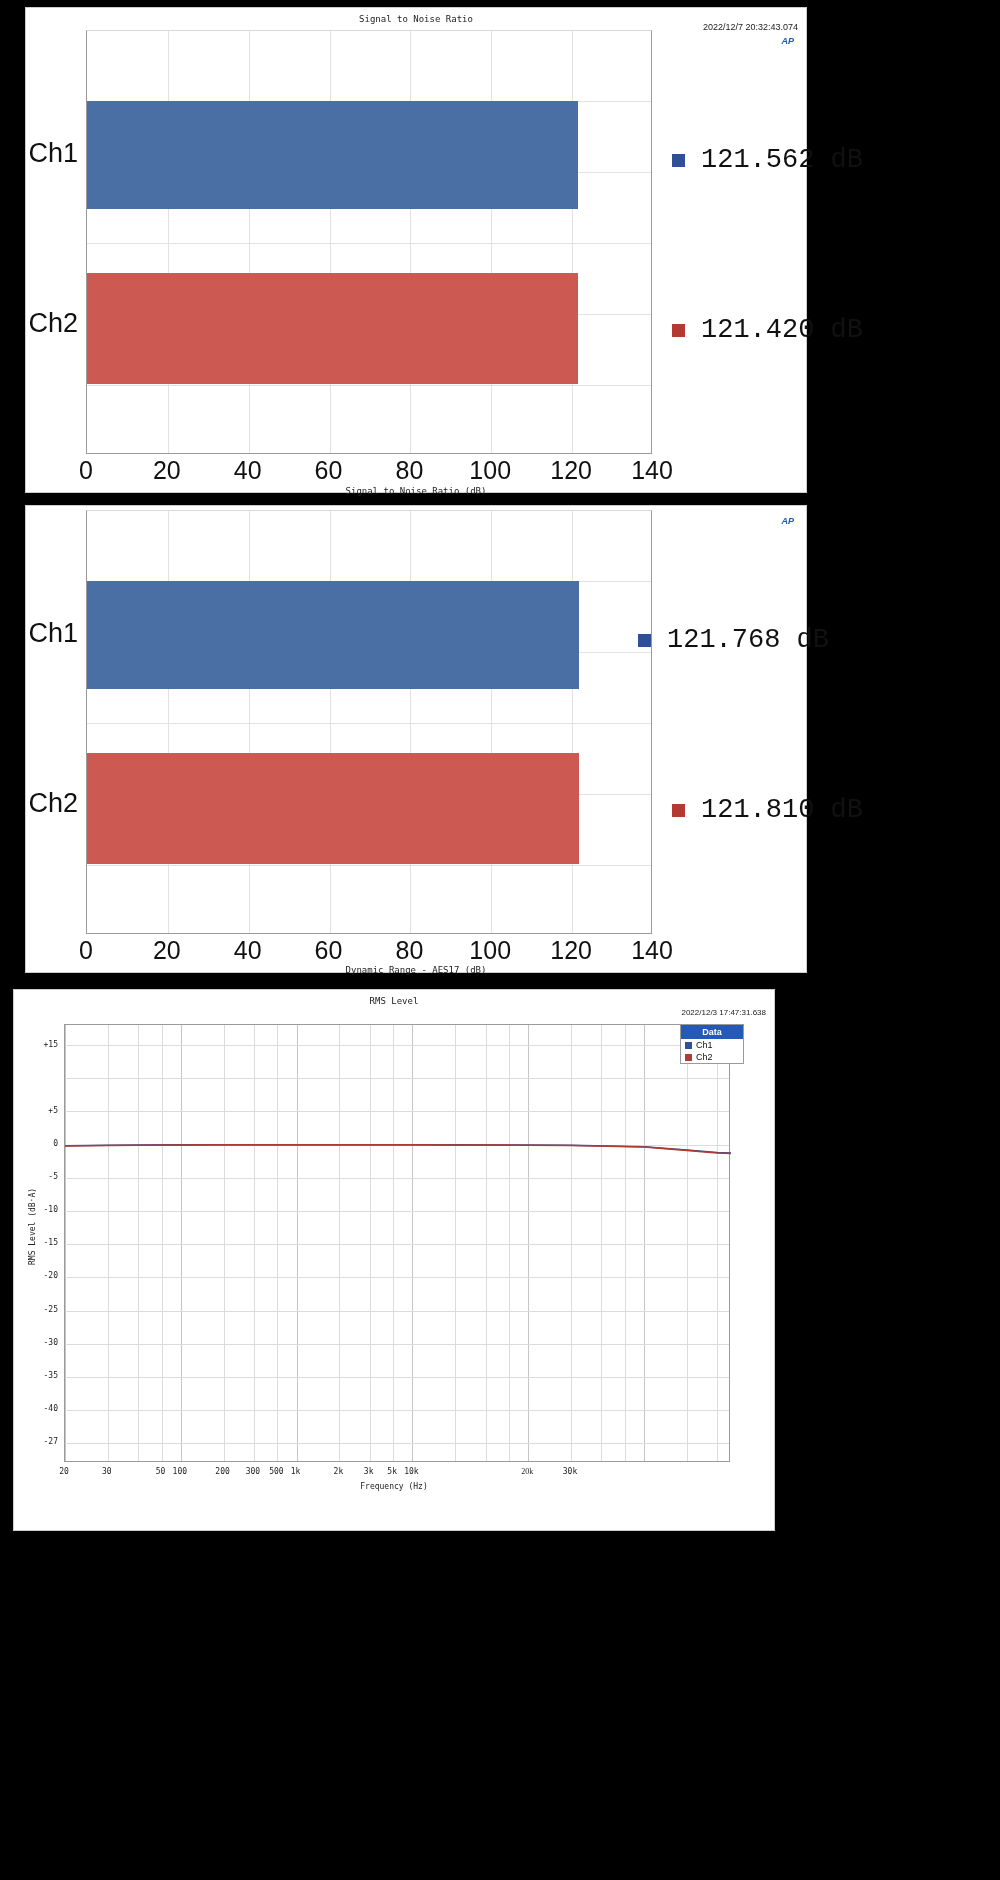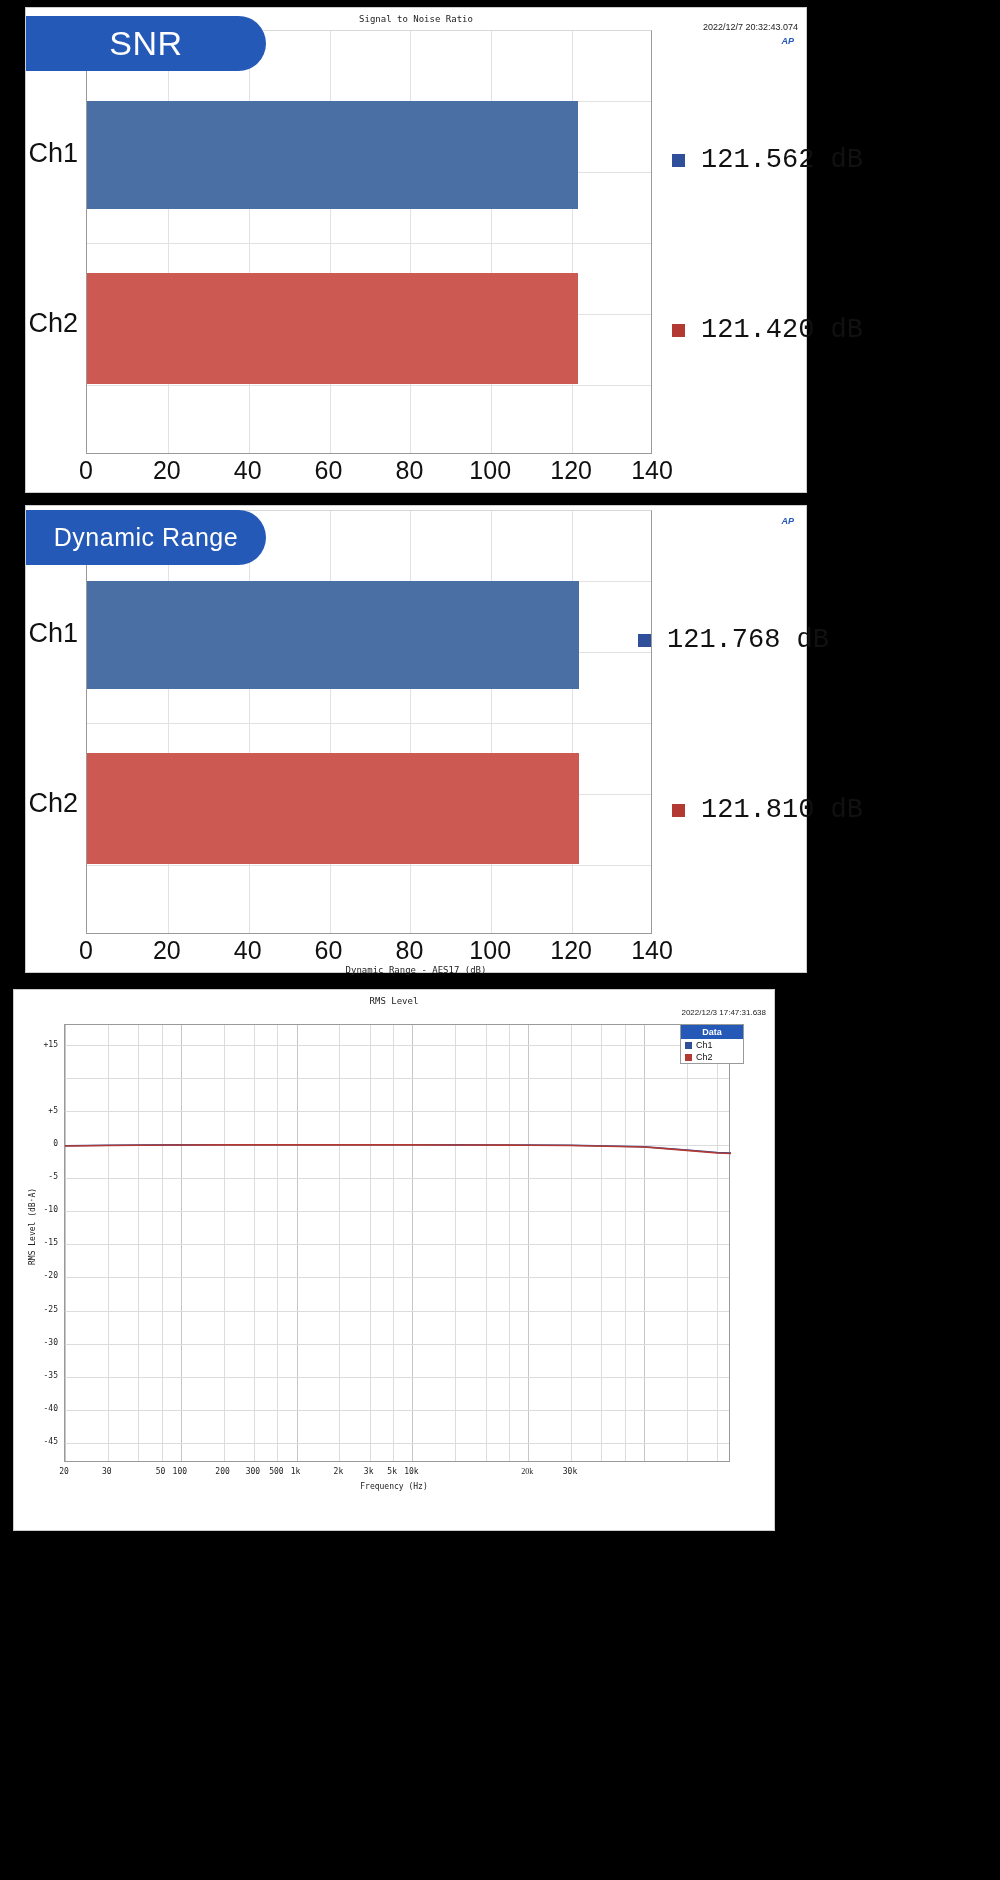--- a/index.html
+++ b/index.html
@@ -84,34 +84,32 @@
 
     <div class="xtick" style="left:20px;top:448px;">0</div>
     <div class="xtick" style="left:100.8px;top:448px;">20</div>
     <div class="xtick" style="left:181.7px;top:448px;">40</div>
     <div class="xtick" style="left:262.5px;top:448px;">60</div>
     <div class="xtick" style="left:343.4px;top:448px;">80</div>
     <div class="xtick" style="left:424.2px;top:448px;">100</div>
     <div class="xtick" style="left:505.1px;top:448px;">120</div>
     <div class="xtick" style="left:586px;top:448px;">140</div>
 
+    <div class="xaxis-title" style="top:478px;">Signal to Noise Ratio (dB)</div>
 
     <div class="value-row" style="left:646px;top:137px;">
       <span class="swatch ch1"></span>
       <span class="value-text">121.562 dB</span>
     </div>
     <div class="value-row" style="left:646px;top:307px;">
       <span class="swatch ch2"></span>
       <span class="value-text">121.420 dB</span>
     </div>
   </div>
 
-  <div class="badge" style="left:0px;top:8px;width:240px;height:55px;font-size:34px;">
-    <span>SNR</span>
-  </div>
 </div>
 
 <div class="panel" style="left:26px;top:506px;width:780px;height:466px;">
   <div class="panel-inner">
 
     <div class="ap-logo" style="right:12px;top:10px;">AP</div>
 
     <div class="grid-area" style="left:60px;top:4px;width:566px;height:424px;">
       <div class="vline" style="left:80.8px;"></div>
       <div class="vline" style="left:161.7px;"></div>
@@ -146,23 +144,20 @@
     <div class="value-row" style="left:612px;top:119px;justify-content:flex-end;">
       <span class="swatch ch1"></span>
       <span class="value-text">121.768 dB</span>
     </div>
     <div class="value-row" style="left:646px;top:289px;">
       <span class="swatch ch2"></span>
       <span class="value-text">121.810 dB</span>
     </div>
   </div>
 
-  <div class="badge" style="left:0px;top:4px;width:240px;height:55px;font-size:25px;">
-    <span>Dynamic Range</span>
-  </div>
 </div>
 
 <div class="panel" style="left:14px;top:990px;width:760px;height:540px;">
   <div class="panel-inner">
 
     <div class="plot-title" style="top:6px;">RMS Level</div>
     <div class="plot-stamp" style="right:8px;top:18px;font-size:8px;">2022/12/3 17:47:31.638</div>
     <div class="ap-logo" style="right:40px;top:32px;font-size:8px;">AP</div>
 
     <div class="fr-ytitle" style="left:14px;top:275px;">RMS Level (dB·A)</div>
@@ -217,21 +212,21 @@
     <div class="fr-ylab" style="left:10px;top:116px;width:34px;">+5</div>
     <div class="fr-ylab" style="left:10px;top:149px;width:34px;">0</div>
     <div class="fr-ylab" style="left:10px;top:182px;width:34px;">-5</div>
     <div class="fr-ylab" style="left:10px;top:215px;width:34px;">-10</div>
     <div class="fr-ylab" style="left:10px;top:248px;width:34px;">-15</div>
     <div class="fr-ylab" style="left:10px;top:281px;width:34px;">-20</div>
     <div class="fr-ylab" style="left:10px;top:315px;width:34px;">-25</div>
     <div class="fr-ylab" style="left:10px;top:348px;width:34px;">-30</div>
     <div class="fr-ylab" style="left:10px;top:381px;width:34px;">-35</div>
     <div class="fr-ylab" style="left:10px;top:414px;width:34px;">-40</div>
-    <div class="fr-ylab" style="left:10px;top:447px;width:34px;">-45</div>
+    <div class="fr-ylab" style="left:10px;top:447px;width:34px;">-27</div>
 
     <div class="fr-xlab" style="left:30px;top:477px;">20</div>
     <div class="fr-xlab" style="left:72.8px;top:477px;">30</div>
     <div class="fr-xlab" style="left:126.6px;top:477px;">50</div>
     <div class="fr-xlab" style="left:145.8px;top:477px;">100</div>
     <div class="fr-xlab" style="left:188.6px;top:477px;">200</div>
     <div class="fr-xlab" style="left:218.9px;top:477px;">300</div>
     <div class="fr-xlab" style="left:242.4px;top:477px;">500</div>
     <div class="fr-xlab" style="left:261.6px;top:477px;">1k</div>
     <div class="fr-xlab" style="left:304.4px;top:477px;">2k</div>

